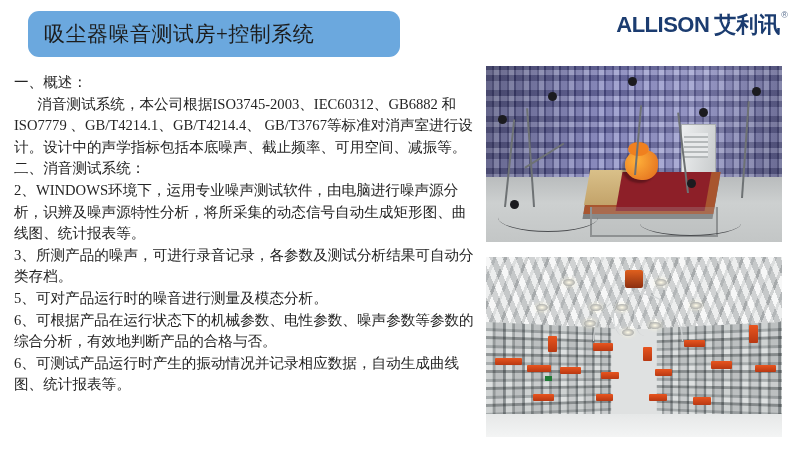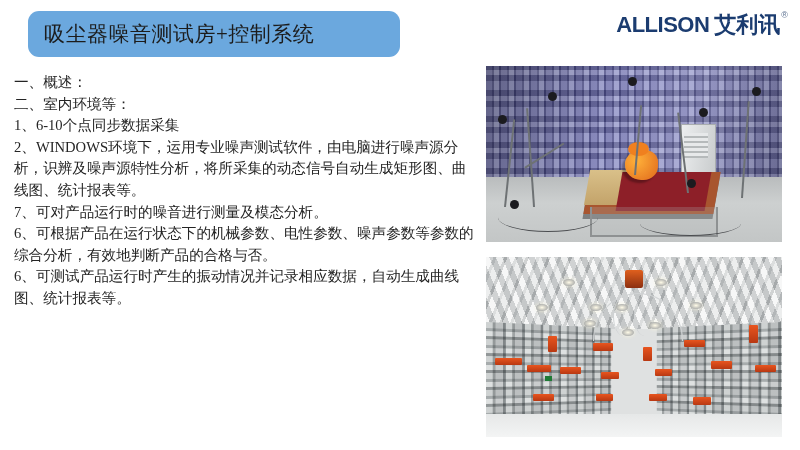--- a/index.html
+++ b/index.html
@@ -304,27 +304,28 @@
     <span id="logo-cn">艾利讯</span>
     <span id="logo-tm">®</span>
   </div>
 
 </div>
 
 <div id="text-column">
 
   <p class="para">一、概述：</p>
 
-
-
-  <p class="para">二、室内环境等：</p>
-
-  <p class="para">1、6-10个点同步数据采集</p>
+  <p class="para indent">消音测试系统，本公司根据ISO3745-2003、IEC60312、GB6882 和 ISO7779 、GB/T4214.1、GB/T4214.4、 GB/T3767等标准对消声室进行设计。设计中的声学指标包括本底噪声、截止频率、可用空间、减振等。</p>
+
+
+  <p class="para">二、消音测试系统：</p>
+
   <p class="para">2、WINDOWS环境下，运用专业噪声测试软件，由电脑进行噪声源分析，识辨及噪声源特性分析，将所采集的动态信号自动生成矩形图、曲线图、统计报表等。</p>
-  <p class="para">7、可对产品运行时的噪音进行测量及模态分析。</p>
+  <p class="para">3、所测产品的噪声，可进行录音记录，各参数及测试分析结果可自动分类存档。</p>
+  <p class="para">5、可对产品运行时的噪音进行测量及模态分析。</p>
   <p class="para">6、可根据产品在运行状态下的机械参数、电性参数、噪声参数等参数的综合分析，有效地判断产品的合格与否。</p>
   <p class="para">6、可测试产品运行时产生的振动情况并记录相应数据，自动生成曲线图、统计报表等。</p>
 
 </div>
 
 <div class="photo" id="photo-top">
   <div class="chamber-top-bg"></div>
   <div class="wall-top"></div>
   <div class="wall-top-shade"></div>
   <div class="floor-top"></div>

